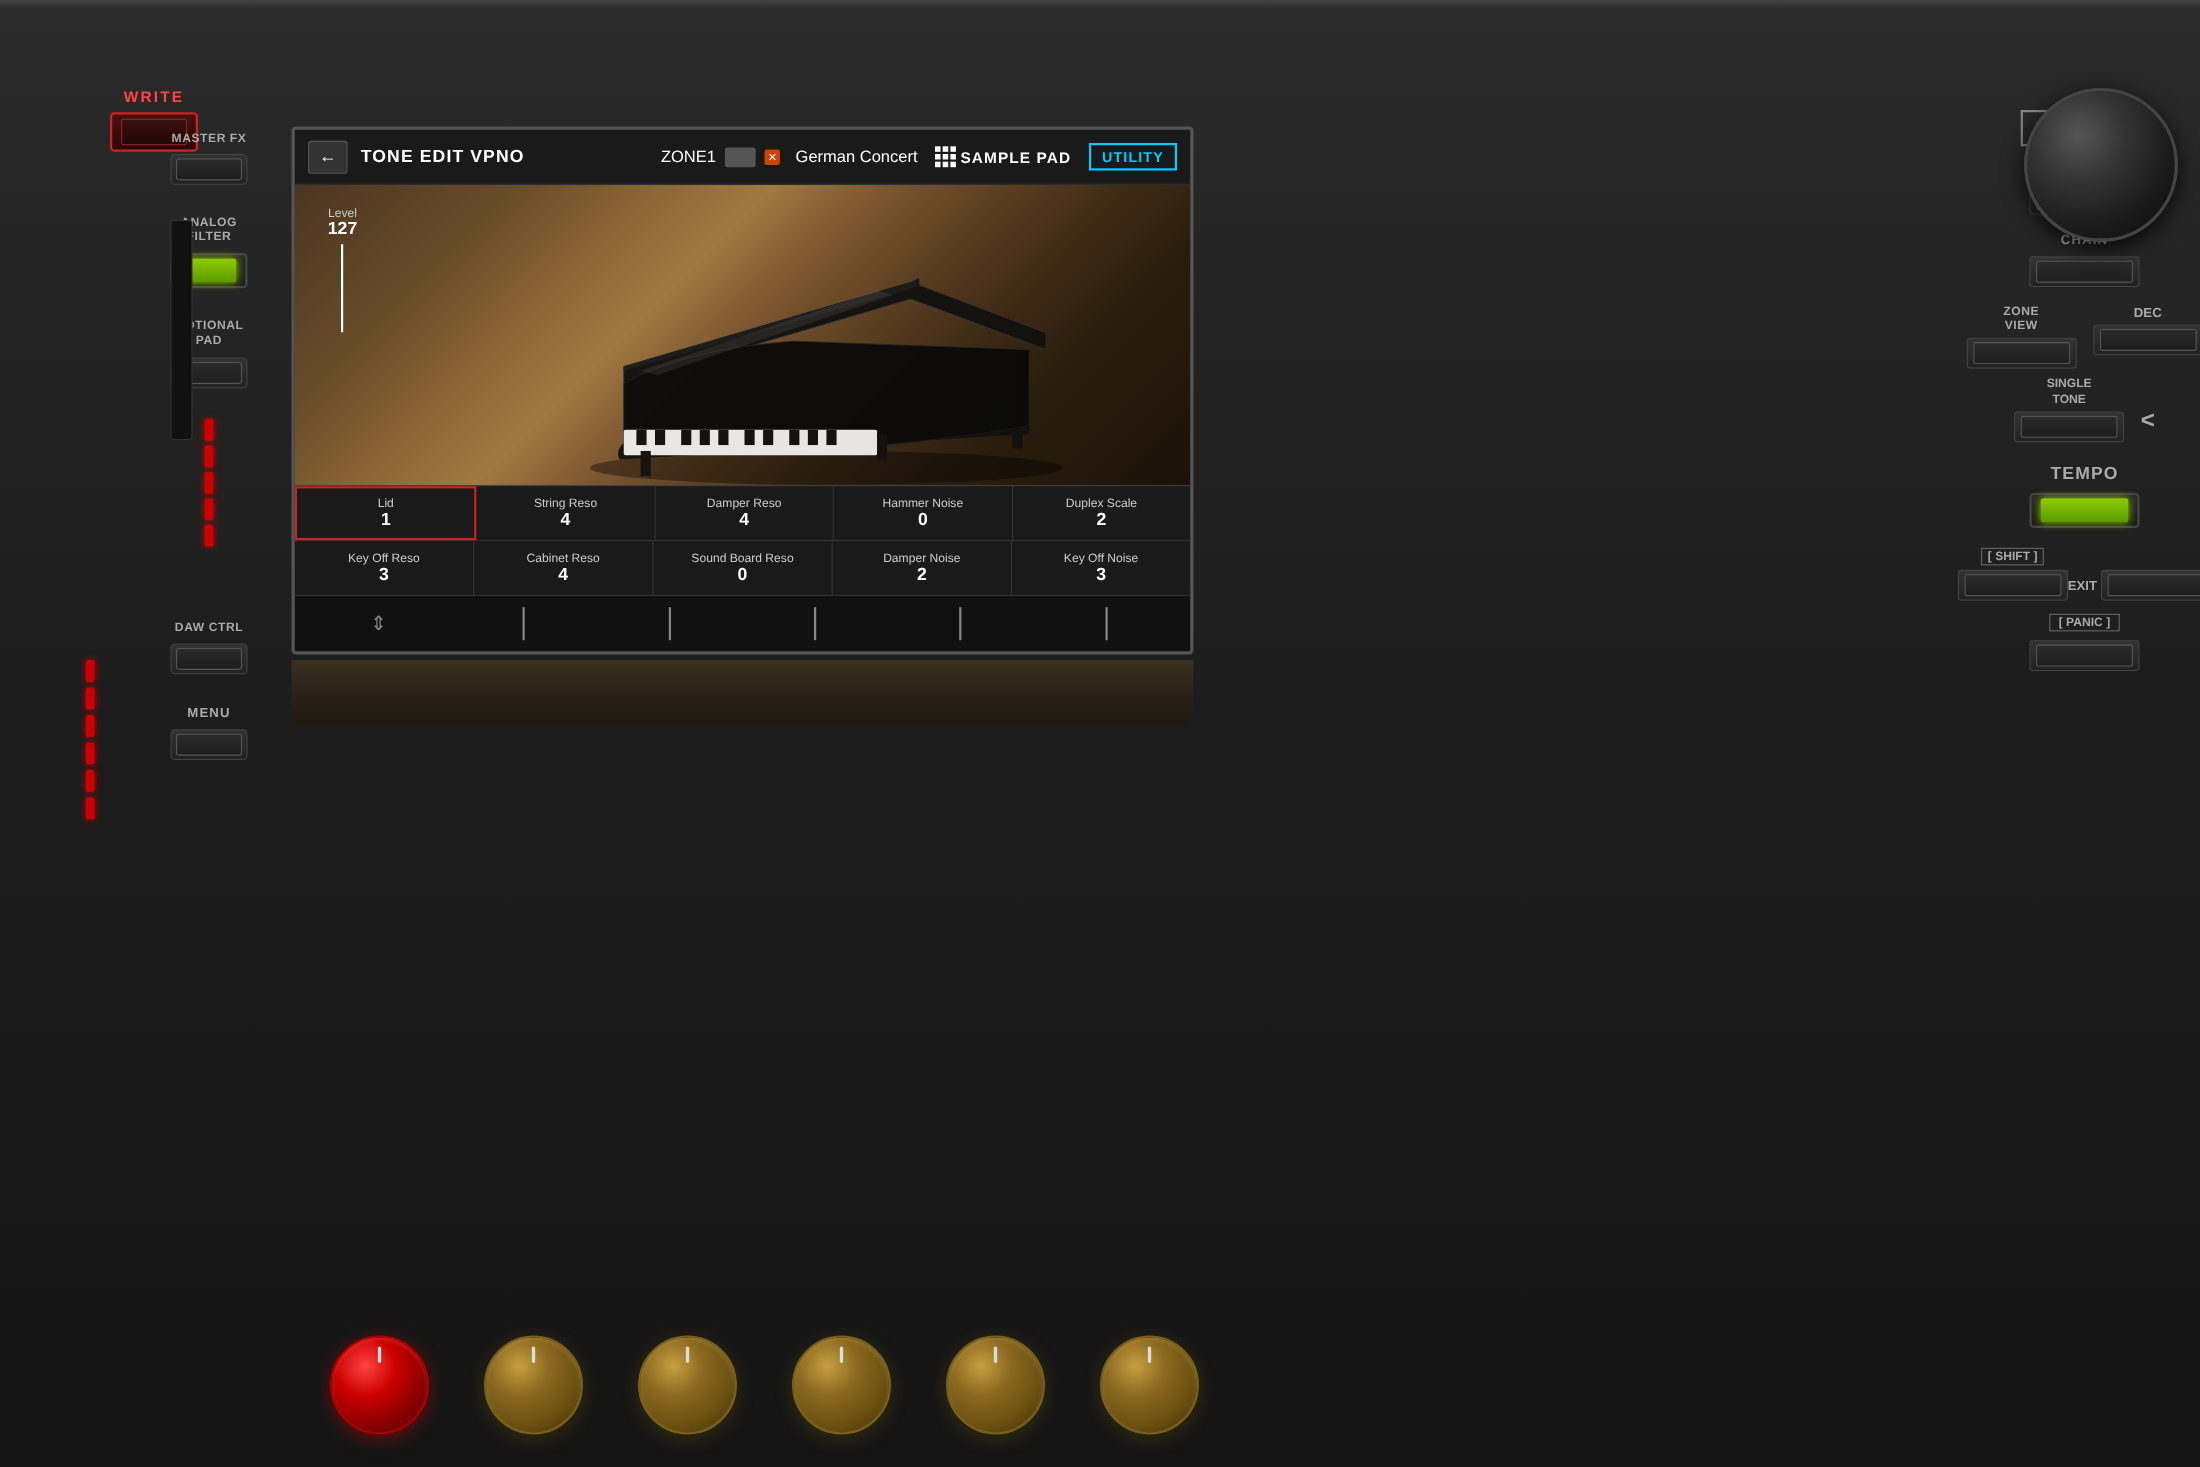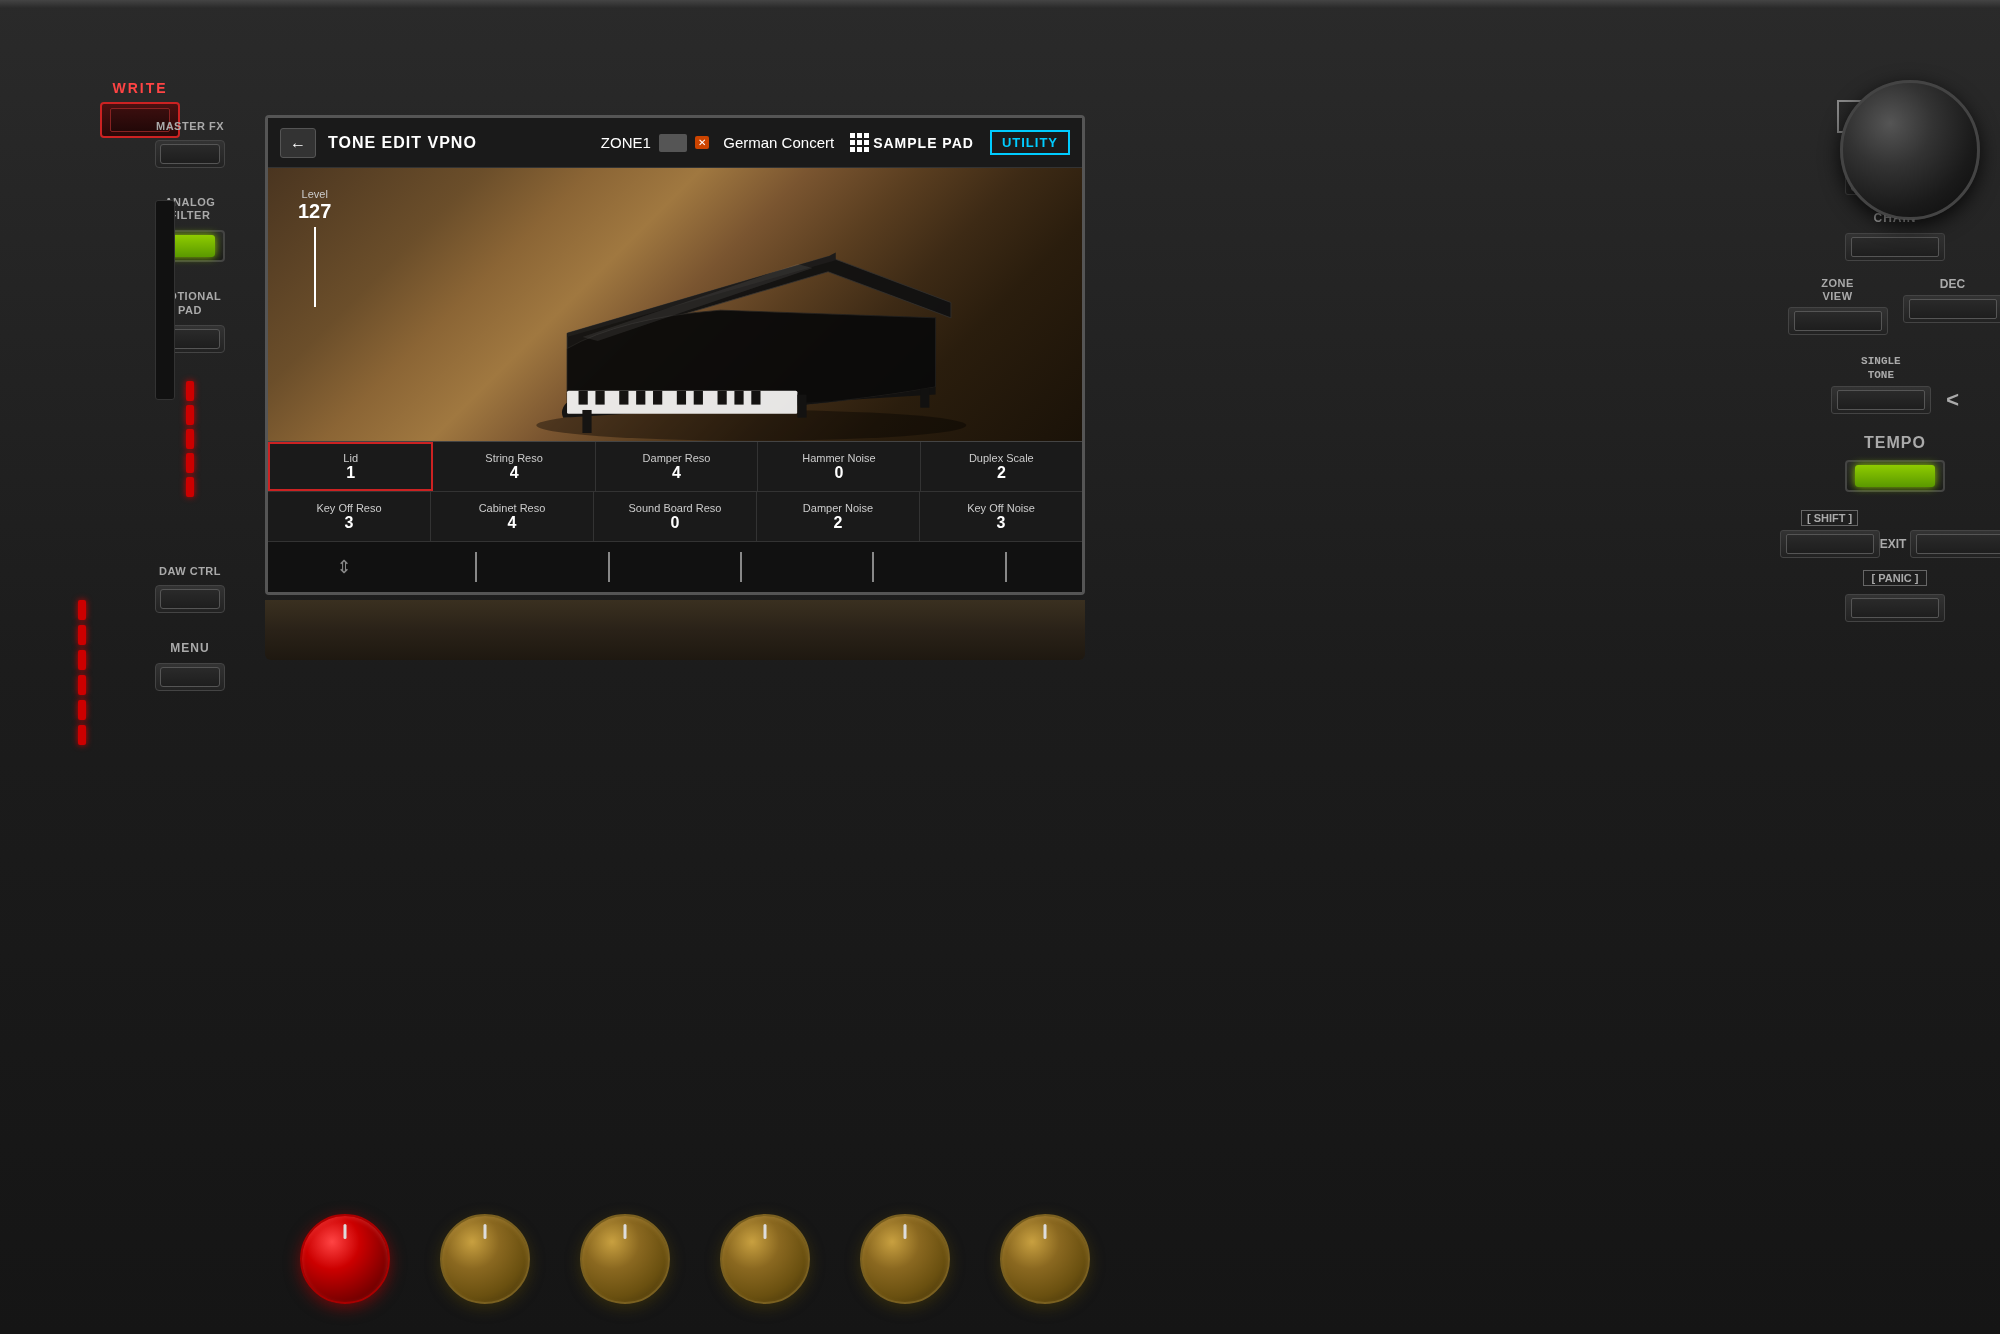--- a/index.html
+++ b/index.html
@@ -377,21 +377,21 @@
     .level-indicator {
       position: absolute;
       top: 20px;
       left: 30px;
       color: #fff;
       font-size: 13px;
       text-align: center;
     }
 
     .level-value {
-      font-size: 20px;
+      font-size: 16px;
       font-weight: bold;
     }
 
     .level-line {
       width: 2px;
       height: 80px;
       background: #fff;
       margin: 4px auto;
     }
 
@@ -845,21 +845,21 @@
           </div>
       </div>
       <div style="display:flex;flex-direction:column;align-items:center;gap:4px;">
         <div style="color:#aaa;font-size:12px;font-weight:bold;">DEC</div>
         <div class="right-button">
             <div class="right-button-inner"></div>
           </div>
       </div>
     </div>
 
-    <div style="display:flex;gap:15px;align-items:flex-end;margin-top:12px;font-family:Liberation Mono, monospace;">
+    <div style="display:flex;gap:15px;align-items:center;margin-top:0;">
       <div style="display:flex;flex-direction:column;align-items:center;gap:4px;">
         <div style="color:#aaa;font-size:11px;font-weight:bold;text-align:center;line-height:1.2;">SINGLE<br>TONE</div>
         <div class="right-button">
             <div class="right-button-inner"></div>
           </div>
       </div>
       <div style="display:flex;flex-direction:column;align-items:center;gap:4px;">
         <div style="color:#aaa;font-size:22px;font-weight:bold;margin-top:18px;">&lt;</div>
       </div>
     </div>

